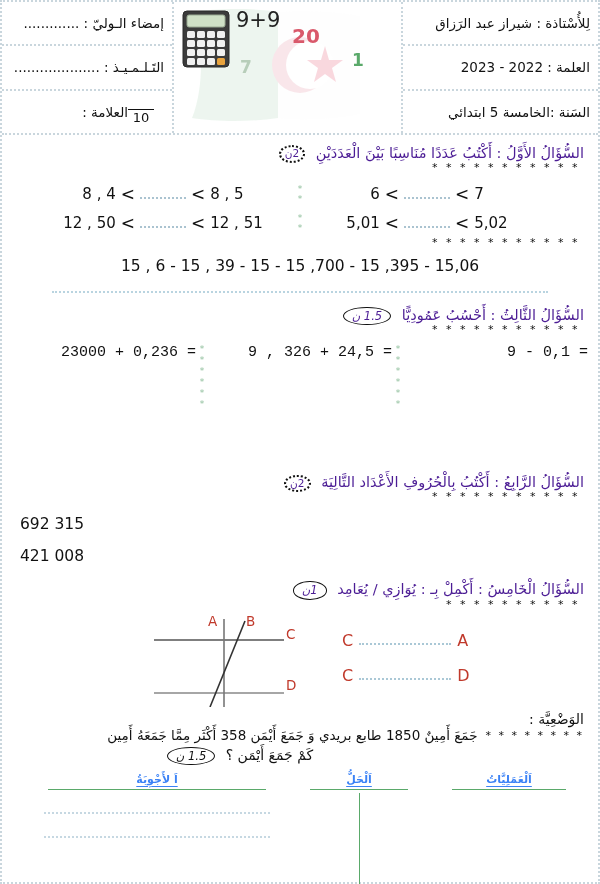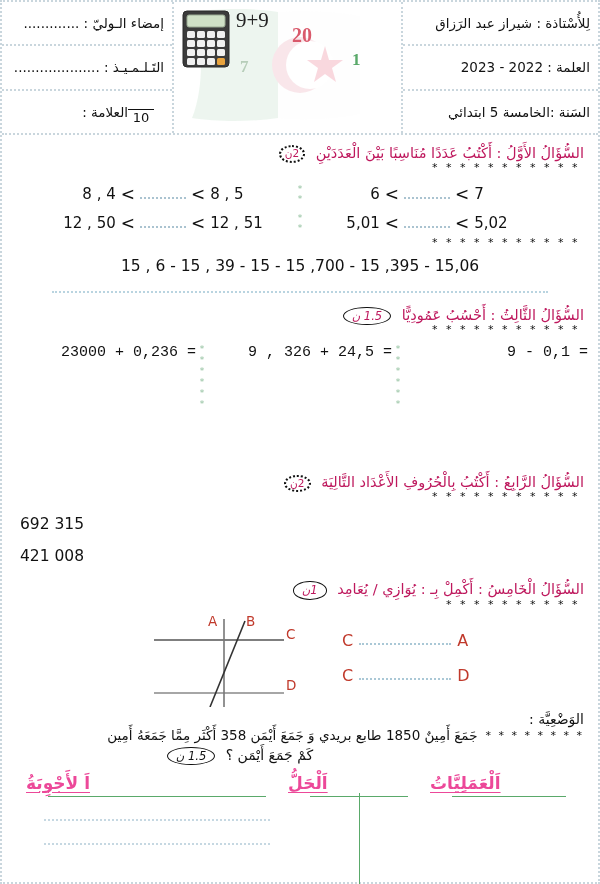--- a/index.html
+++ b/index.html
@@ -37,21 +37,20 @@
   .hdr-right {
     width: 197px;
     border-left: 2px dotted #c9d6dd;
     display: flex;
     flex-direction: column;
   }
 
   .hdr-center {
     flex: 1;
     position: relative;
-    font-family: Liberation Serif, serif;
   }
 
   .hdr-left {
     width: 172px;
     border-right: 2px dotted #c9d6dd;
     display: flex;
     flex-direction: column;
   }
 
   .hdr-cell {
@@ -132,21 +131,21 @@
     font-weight: 600;
     white-space: nowrap;
   }
 
   
   .body-area { position: relative; padding: 0 10px; }
 
   .q-head {
     text-align: right;
     font-size: 14.5px;
-    color: #be185d;
+    color: #4c1d95;
     margin-top: 10px;
     white-space: nowrap;
     padding-right: 4px;
   }
 
   .pts {
     display: inline-block;
     border: 2px dotted #111;
     border-radius: 50%;
     font-size: 10.5px;
@@ -357,23 +356,23 @@
   }
   .ans-col {
     position: relative;
     padding-top: 2px;
   }
   .col-ops { width: 158px; }
   .col-sol { width: 142px; }
   .col-ans { width: 262px; }
 
   .col-title {
-    text-align: left;
-    font-size: 17px;
-    color: #ec4899;
+    text-align: center;
+    font-size: 11px;
+    color: #3b82f6;
     text-decoration: underline;
     text-underline-offset: 3px;
     font-weight: 600;
     white-space: nowrap;
   }
   .col-rule {
     border-top: 1.4px solid #5aa96a;
     margin: 3px 22px 0 22px;
   }
   .vline-green {

